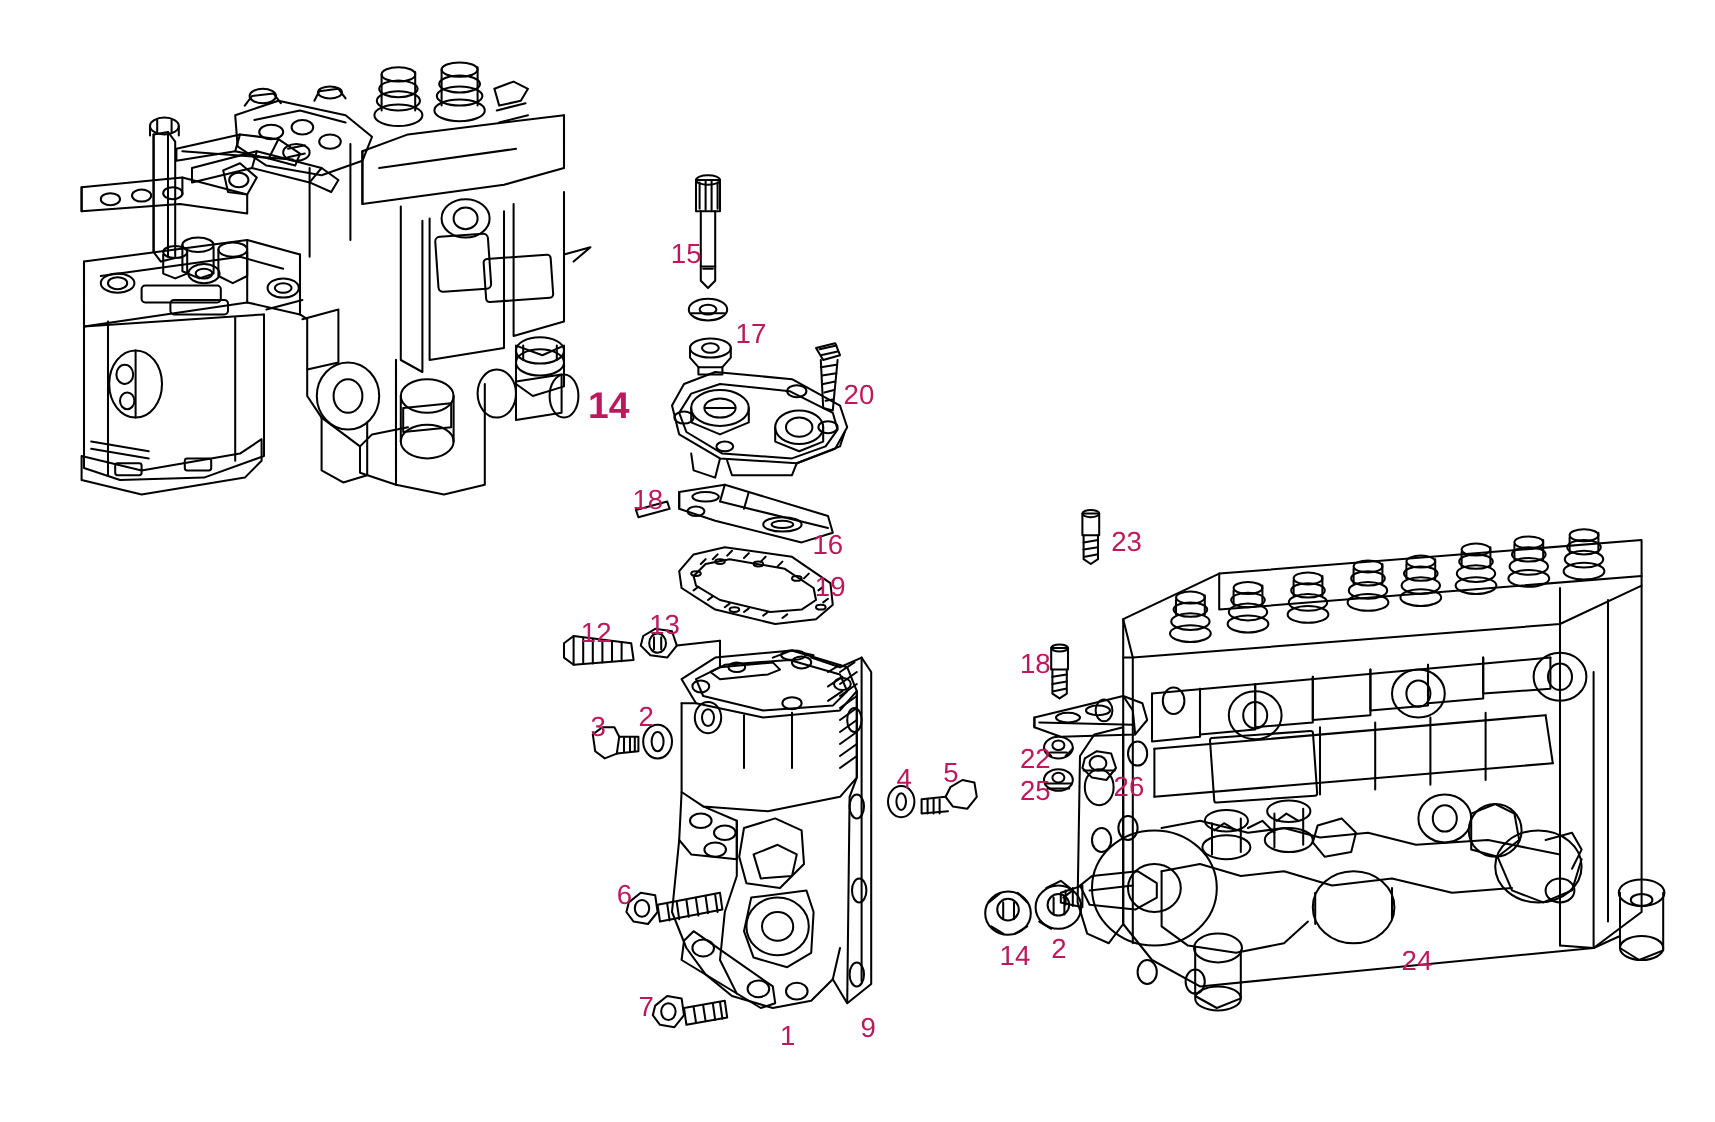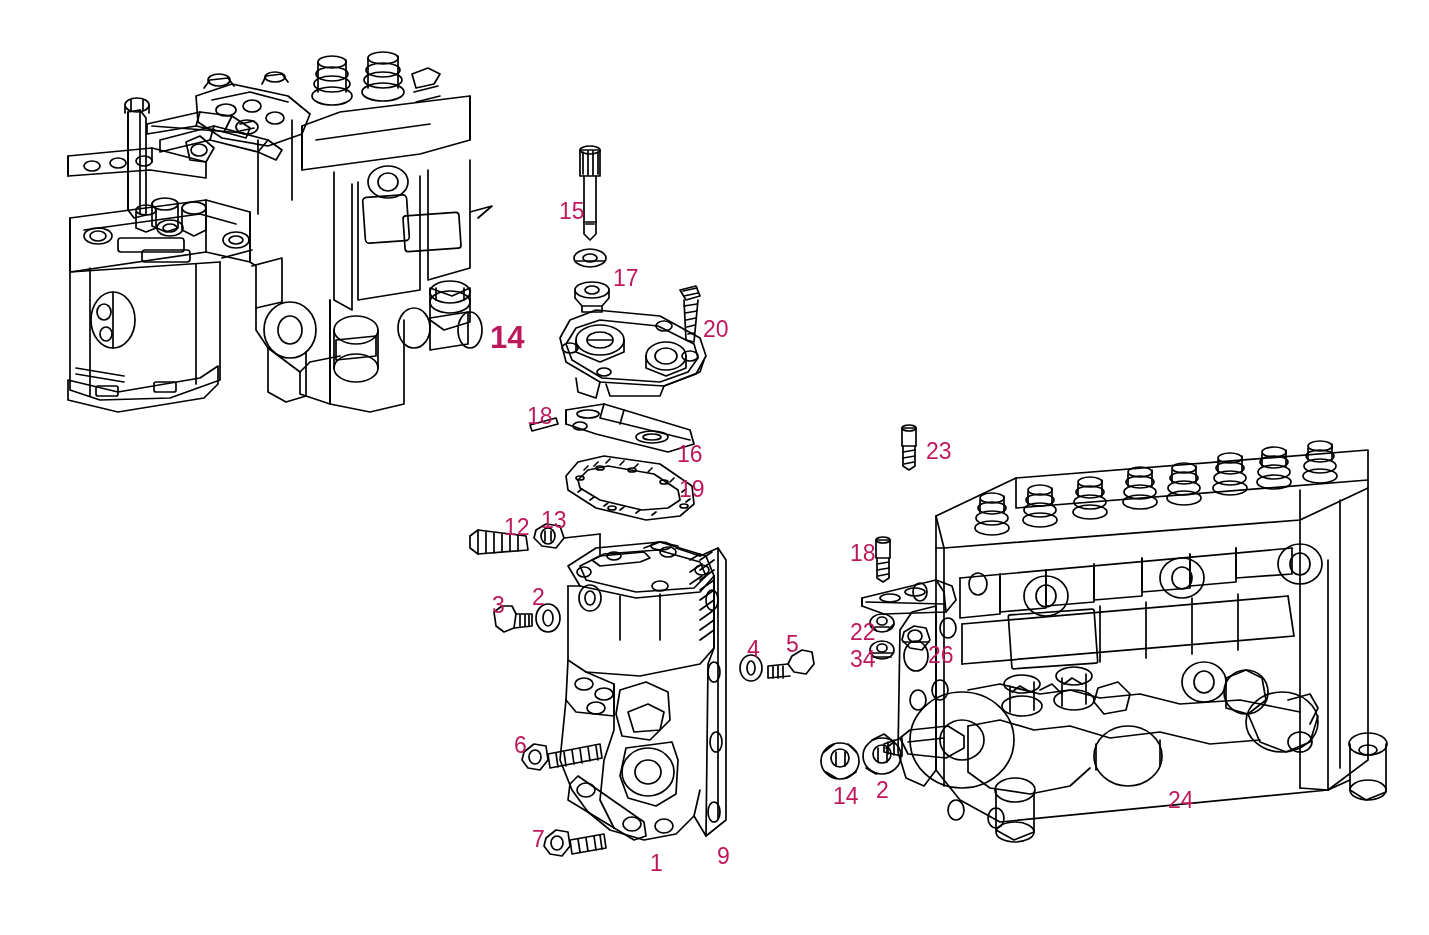--- a/index.html
+++ b/index.html
@@ -536,30 +536,30 @@
       <div class="lbl n" style="left: 650px; top: 852px;">1</div>
       <div class="lbl n" style="left: 532px; top: 586px;">2</div>
       <div class="lbl n" style="left: 492px; top: 594px;">3</div>
       <div class="lbl n" style="left: 747px; top: 638px;">4</div>
       <div class="lbl n" style="left: 786px; top: 633px;">5</div>
       <div class="lbl n" style="left: 514px; top: 734px;">6</div>
       <div class="lbl n" style="left: 532px; top: 828px;">7</div>
       <div class="lbl n" style="left: 717px; top: 845px;">9</div>
       <div class="lbl n" style="left: 833px; top: 785px;">14</div>
       <div class="lbl n" style="left: 876px; top: 779px;">2</div>
-      <div class="lbl n" style="left: 504px; top: 516px;">12</div>
+      <div class="lbl n" style="left: 484px; top: 516px;">12</div>
       <div class="lbl n" style="left: 541px; top: 509px;">13</div>
       <div class="lbl b" style="left: 490px; top: 322px;">14</div>
       <div class="lbl n" style="left: 559px; top: 200px;">15</div>
       <div class="lbl n" style="left: 677px; top: 443px;">16</div>
       <div class="lbl n" style="left: 613px; top: 253px; margin-top: 14px;">17</div>
       <div class="lbl n" style="left: 527px; top: 405px;">18</div>
       <div class="lbl n" style="left: 679px; top: 478px;">19</div>
       <div class="lbl n" style="left: 703px; top: 318px;">20</div>
       <div class="lbl n" style="left: 850px; top: 542px;">18</div>
       <div class="lbl n" style="left: 850px; top: 621px;">22</div>
       <div class="lbl n" style="left: 926px; top: 440px;">23</div>
       <div class="lbl n" style="left: 1168px; top: 789px;">24</div>
-      <div class="lbl n" style="left: 850px; top: 648px;">34</div>
+      <div class="lbl n" style="left: 850px; top: 648px;">25</div>
       <div class="lbl n" style="left: 928px; top: 644px;">26</div>
     </div>
 
 </div>
 
 </body></html>

